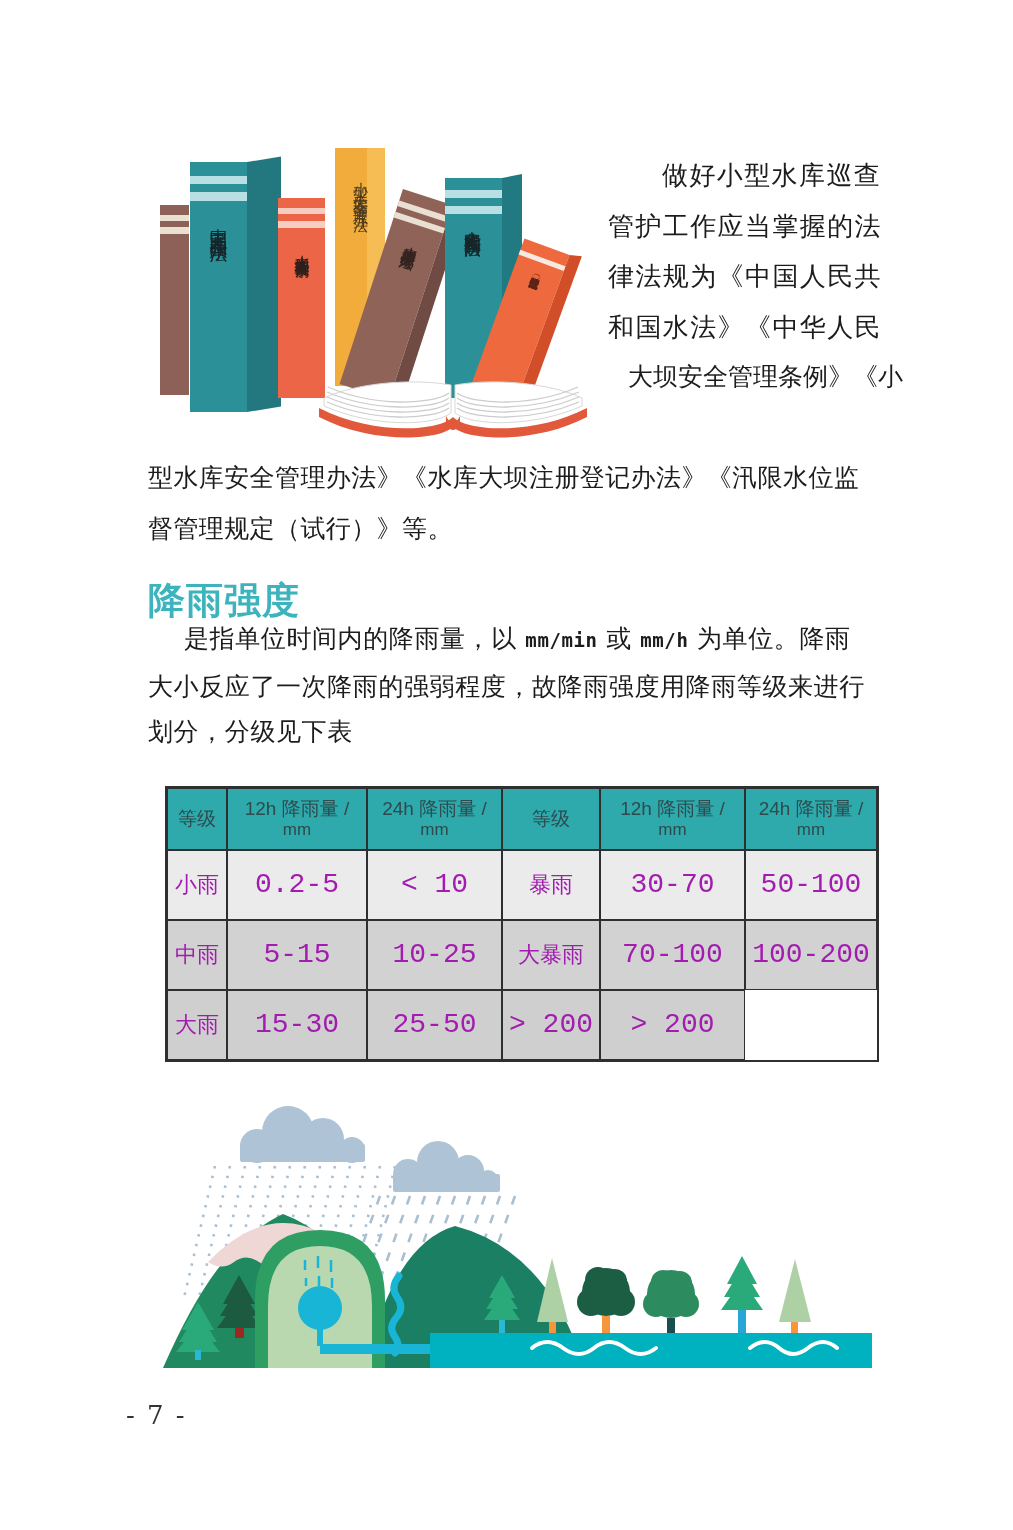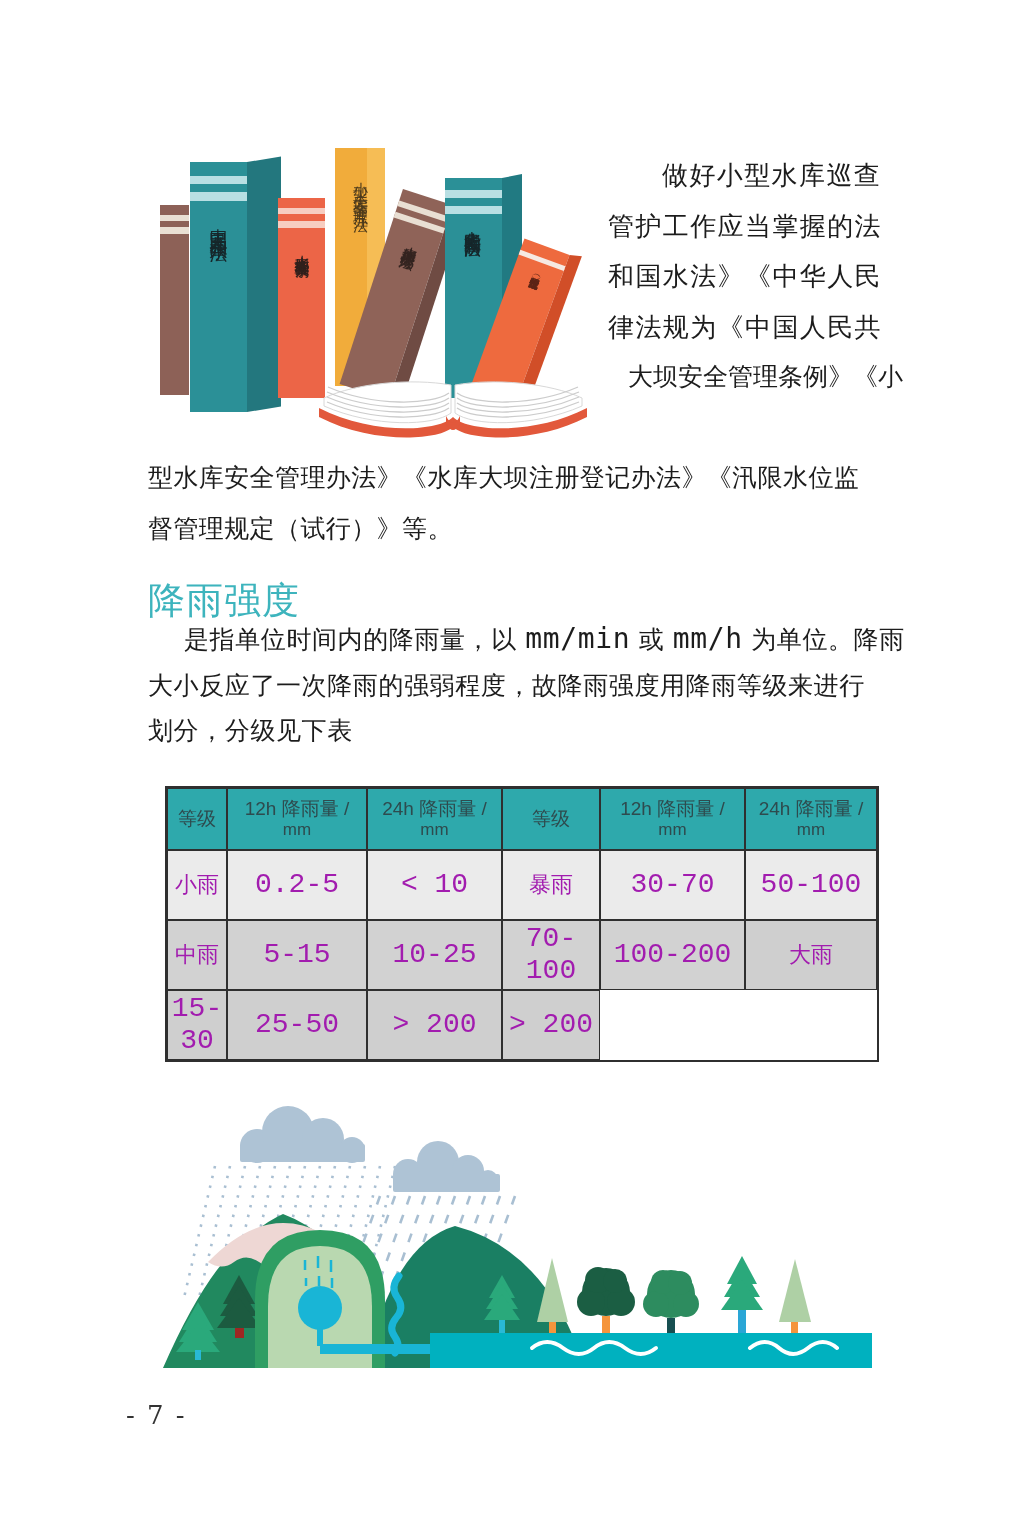--- a/index.html
+++ b/index.html
@@ -45,28 +45,28 @@
     font-size:26px;line-height:50.5px;letter-spacing:1.4px;
   }
   #intro-right .txtline:first-child{text-indent:54px;}
   #intro-right .txtline:last-child{letter-spacing:0;font-size:25px;margin-left:20px;}
   #intro-full{
     position:absolute;left:148px;top:452px;width:740px;
     font-size:25px;line-height:51px;letter-spacing:0.4px;
   }
   #section-heading{
     position:absolute;left:148px;top:576px;
-    font-size:37px;font-weight:normal;letter-spacing:1px;
+    font-size:37px;font-weight:bold;letter-spacing:1px;
   }
   #section-para{
     position:absolute;left:148px;top:616px;width:745px;
     font-size:25px;line-height:45.5px;letter-spacing:0.6px;
   }
   #section-para .indent{display:inline-block;width:36px;}
-  .mono{font-family:"DejaVu Sans Mono","Liberation Mono",monospace;font-size:28px;}
+  .mono{font-family:"DejaVu Sans Mono","Liberation Mono",monospace;font-size:19px;font-weight:bold;}
 
   
   #rain-table{
     position:absolute;left:165px;top:786px;width:710px;height:272px;
     display:grid;grid-template-columns:60px 140px 135px 98px 145px 132px;
     grid-template-rows:62px 70px 70px 70px;
     border:2px solid #2f2f2f;box-sizing:content-box;
     font-family:"Liberation Sans","DejaVu Sans",sans-serif;
   }
   #rain-table .cell{
@@ -152,22 +152,22 @@
         <path d="M263,16 C216,36 158,34 141,22"></path>
         <path d="M262,11 C216,31 158,29 141,17"></path>
       </g>
       <path d="M130,40 Q137,54 144,40 L144,48 Q137,60 130,48 Z" fill="#e2583b"></path>
     </svg>
   </div>
 
   <div id="intro-right">
     <div class="txtline">做好小型水库巡查</div>
     <div class="txtline">管护工作应当掌握的法</div>
+    <div class="txtline">律法规为《中国人民共</div>
     <div class="txtline">和国水法》《中华人民</div>
-    <div class="txtline">律法规为《中国人民共</div>
     <div class="txtline">大坝安全管理条例》《小</div>
   </div>
 
   <div id="intro-full">
     <div class="txtline">型水库安全管理办法》《水库大坝注册登记办法》《汛限水位监</div>
     <div class="txtline">督管理规定（试行）》等。</div>
   </div>
 
   <div id="section-heading" style="color:#3db4bd;">降雨强度</div>
 
@@ -204,20 +204,21 @@
     <div class="cell td r1">小雨</div>
     <div class="cell td r1 num">0.2-5</div>
     <div class="cell td r1 num">&lt; 10</div>
     <div class="cell td r1">暴雨</div>
     <div class="cell td r1 num">30-70</div>
     <div class="cell td r1 num">50-100</div>
 
     <div class="cell td r2">中雨</div>
     <div class="cell td r2 num">5-15</div>
     <div class="cell td r2 num">10-25</div>
+    <div class="cell td r2">大暴雨</div>
     <div class="cell td r2 num">70-100</div>
     <div class="cell td r2 num">100-200</div>
 
     <div class="cell td r3">大雨</div>
     <div class="cell td r3 num">15-30</div>
     <div class="cell td r3 num">25-50</div>
     <div class="cell td r3 num">&gt; 200</div>
     <div class="cell td r3 num">&gt; 200</div>
   </div>
 

